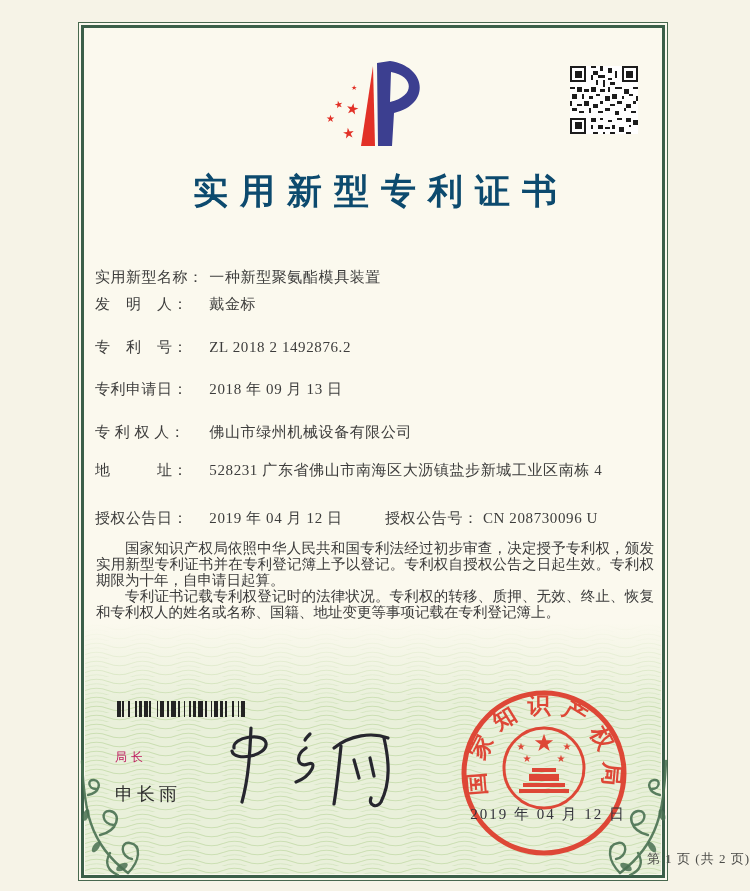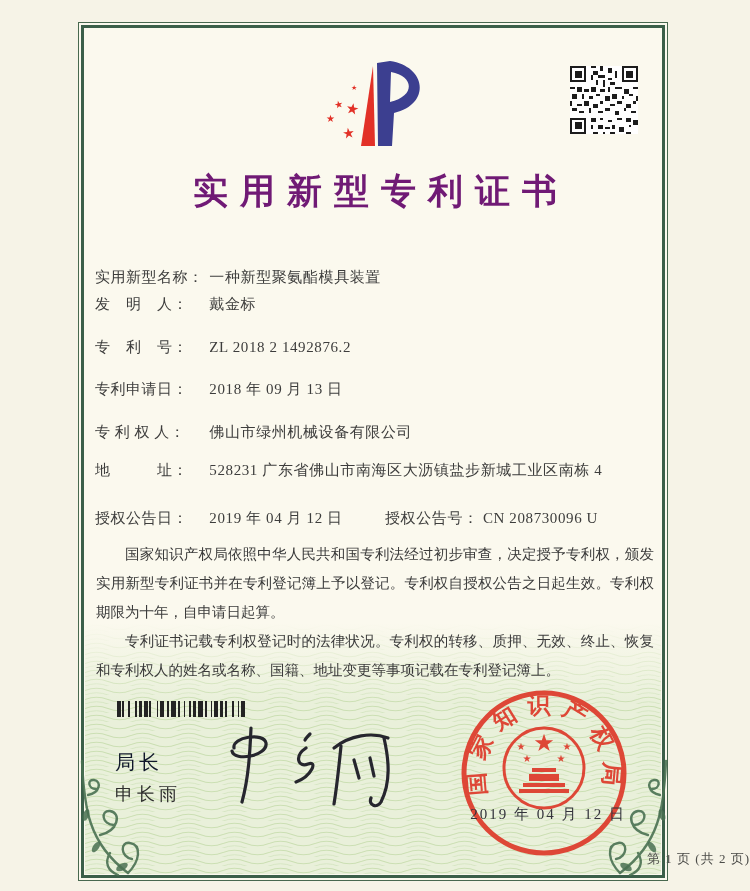--- a/index.html
+++ b/index.html
@@ -7,30 +7,30 @@
   .page{position:relative;width:750px;height:891px;background:#f6f3e7;overflow:hidden;}
   .frame{position:absolute;left:78px;top:22px;width:588px;height:857px;border:1px solid #48684f;background:#fbf9ee;}
   .frame-inner{position:absolute;inset:2px;border:3px solid #3b5f49;}
   .waves{position:absolute;left:6px;right:6px;bottom:6px;top:600px;}
   .waves svg{display:block;width:100%;height:100%;}
   .wave-fade{position:absolute;left:6px;right:6px;top:600px;height:80px;background:linear-gradient(#fbf9ee,rgba(251,249,238,0));}
   .abs{position:absolute;}
   .cert-no{left:95px;top:63px;font-size:15px;letter-spacing:2px;color:#4a4a48;z-index:5;}
   .logo{left:318px;top:56px;width:124px;height:100px;z-index:5;}
   .qr{left:570px;top:66px;width:68px;height:68px;z-index:5;}
-  .title{left:0;top:168px;width:750px;text-align:center;font-size:35px;font-weight:700;letter-spacing:12px;text-indent:12px;color:#701a75;z-index:5;}
+  .title{left:0;top:168px;width:750px;text-align:center;font-size:35px;font-weight:700;letter-spacing:12px;text-indent:12px;color:#0c4a6e;z-index:5;}
   .fields{left:95px;top:252px;width:565px;font-size:15px;color:#3d3d3c;z-index:5;}
   .row{position:absolute;left:0;white-space:nowrap;letter-spacing:.6px;}
   .lbl{display:inline-block;width:110px;letter-spacing:.5px;}
   .addr-val{display:inline-block;vertical-align:top;width:452px;}
   .grant-no{position:absolute;left:290px;top:0;white-space:nowrap;}
-  .paras{left:96px;top:540px;width:558px;font-size:14.5px;line-height:29px;color:#3a3a3a;text-align:justify;z-index:5;}
+  .paras{left:96px;top:540px;width:558px;font-size:14.5px;line-height:16px;color:#3a3a3a;text-align:justify;z-index:5;}
   .paras p{margin:0;text-indent:2em;}
   .barcode{left:117px;top:701px;width:173px;height:16px;z-index:6;}
-  .director-title{left:115px;top:749px;font-size:20px;letter-spacing:4px;color:#0f172a;z-index:6;}
+  .director-title{left:115px;top:749px;font-size:12px;letter-spacing:4px;color:#be185d;z-index:6;}
   .director-name{left:115px;top:782px;font-size:18px;letter-spacing:4px;color:#2e2e2e;z-index:6;}
   .signature{left:222px;top:724px;width:180px;height:92px;z-index:7;}
   .seal{left:455px;top:684px;width:178px;height:178px;z-index:7;opacity:.93;}
   .seal-date{left:452px;top:805px;width:192px;text-align:center;font-size:15px;letter-spacing:2px;color:#33333c;z-index:8;}
   .footer{left:0;top:850px;width:750px;text-align:right;font-size:13px;letter-spacing:1px;color:#4c4c49;z-index:6;}
   .orn{bottom:12px;width:72px;height:122px;z-index:4;}
   .orn-l{left:74px;}
   .orn-r{right:76px;transform:scaleX(-1);}
 </style>
 </head>

